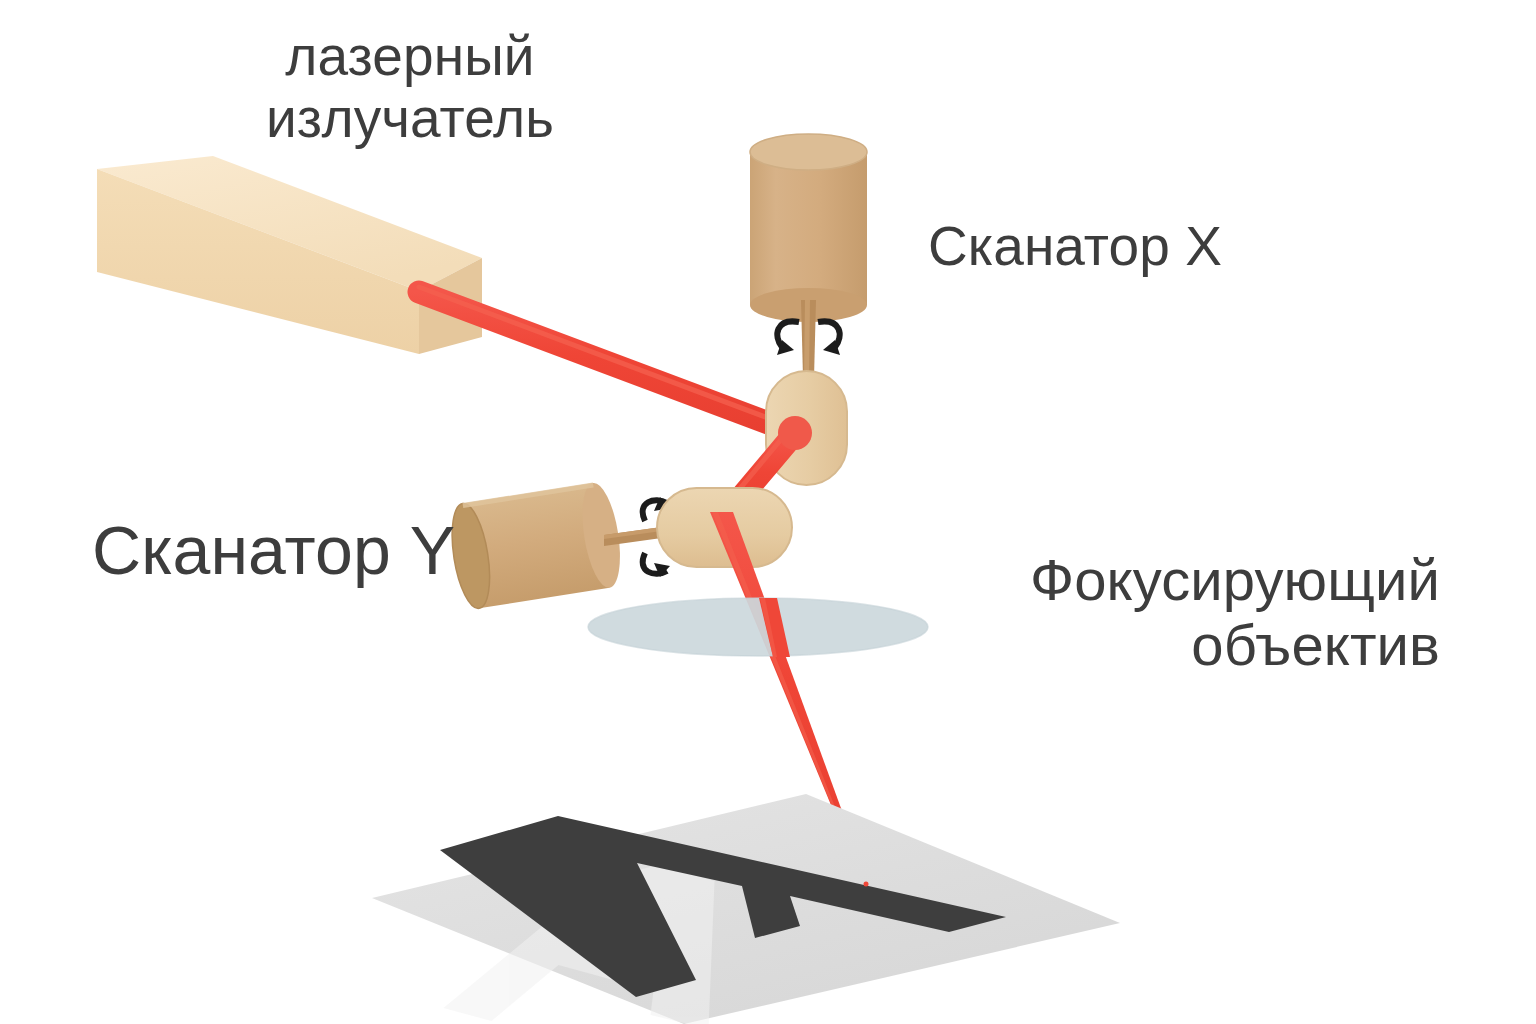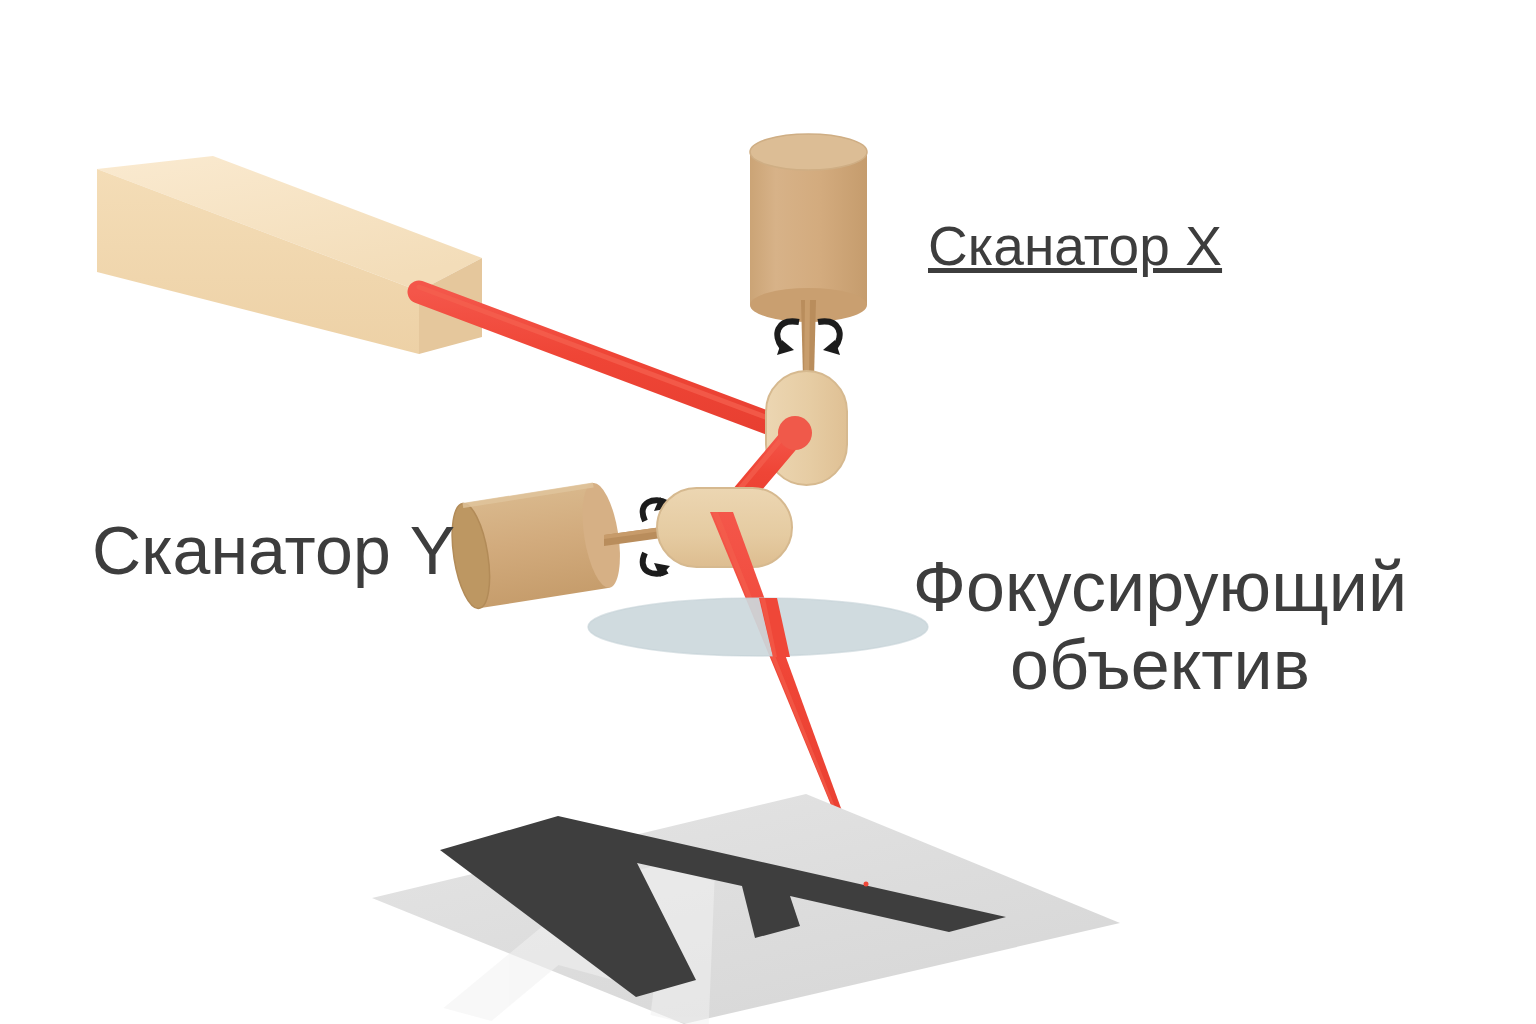--- a/index.html
+++ b/index.html
@@ -42,34 +42,33 @@
     top: 26px;
     width: 820px;
     text-align: center;
     font-size: 55px;
   }
   #label-scanner-x {
     left: 928px;
     top: 216px;
     font-size: 55px;
     text-align: center;
-    text-decoration: underline;
   }
   #label-scanner-y {
     left: 92px;
     top: 512px;
     font-size: 68px;
     text-align: left;
   }
   #label-lens {
     left: 880px;
     top: 548px;
     width: 560px;
-    text-align: center;
-    font-size: 70px;
+    text-align: right;
+    font-size: 58px;
   }
 </style>
 </head>
 <body>
 
 <div id="diagram-root">
 
   <svg id="scene" viewBox="0 0 1536 1024">
     <defs>
       <linearGradient id="gradEmitterTop" x1="0" y1="0" x2="0.6" y2="1">
@@ -242,20 +241,22 @@
                Z" fill="#ffffff" opacity="0"></path>
 
       <g transform="matrix(1,0.28,-0.72,1,0,0)">
         <path d="M 810,503 L 915,723 M 810,503 L 1120,560 M 1120,560 L 1010,732 M 880,640 L 1062,672" fill="none" stroke="#3e3e3e" stroke-width="0"></path>
       </g>
     </g>
 
     <circle cx="866" cy="884" r="2.5" fill="#ef4738"></circle>
   </svg>
 
+  <div class="lbl" id="label-laser">лазерный
+излучатель</div>
 
   <div class="lbl" id="label-scanner-x">Сканатор X</div>
 
   <div class="lbl" id="label-scanner-y">Сканатор Y</div>
 
   <div class="lbl" id="label-lens">Фокусирующий
 объектив</div>
 
 </div>
 

